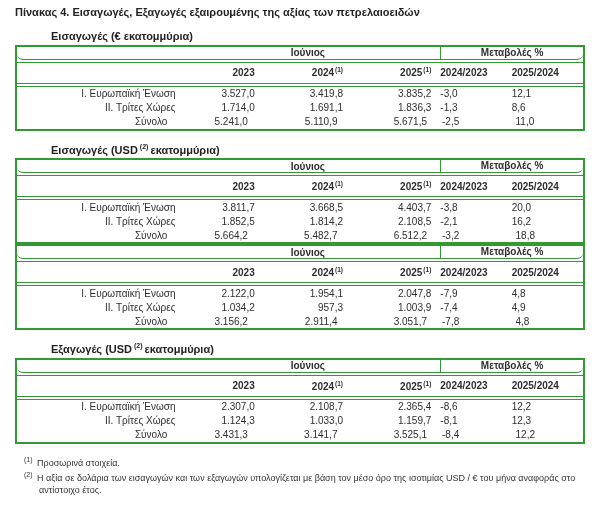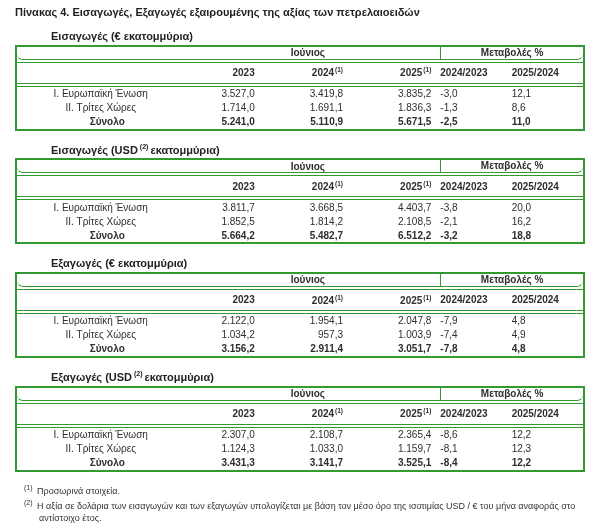--- a/index.html
+++ b/index.html
@@ -52,23 +52,23 @@
   }
   .hdr{
     height:22px;
     border-top:1px solid var(--green);
     border-bottom:1px solid var(--green);
     margin-bottom:2px;
     font-weight:bold;
   }
   .rows{border-top:1px solid var(--green);}
   .data{height:14px;}
-  .data.total{font-weight:bold;}
+  .data.total{font-weight:normal;gap:6px;}
   .data.total .c-label{padding-left:22px;}
-  .c-label{width:28%;padding-left:9px;text-align:center;}
+  .c-label{width:28%;padding-left:9px;text-align:right;}
   .c-month{width:46.8%;text-align:center;}
   .c-chgrp{width:25.2%;text-align:center;border-left:1px solid var(--green);height:100%;line-height:12px;}
   .c-y{width:15.6%;text-align:right;padding-right:9px;}
   .c-ch{width:12.6%;text-align:left;padding-right:7px;}
   .y-sup{font-size:6.5px;vertical-align:super;margin-left:1px;}
   .footnotes{margin-top:10px;}
   .footnote{
     font-size:9px;
     line-height:11.5px;
     padding-left:24px;
@@ -169,21 +169,20 @@
         <div class="cell c-y">5.482,7</div>
         <div class="cell c-y">6.512,2</div>
         <div class="cell c-ch">-3,2</div>
         <div class="cell c-ch">18,8</div>
       </div>
     </div>
   </div>
 </section>
 
 <section>
-  <h2 class="caption"><span>Εξαγωγές (€ εκατομμύρια)</span><sup></sup><span></span></h2>
   <div class="tbl">
     <div class="row grp">
       <div class="cell c-label"></div>
       <div class="cell c-month">Ιούνιος</div>
       <div class="cell c-chgrp">Μεταβολές %</div>
     </div>
     <div class="row hdr">
       <div class="cell c-label"></div>
       <div class="cell c-y"><span>2023</span></div>
       <div class="cell c-y"><span>2024</span><sup class="y-sup">(1)</sup></div>

